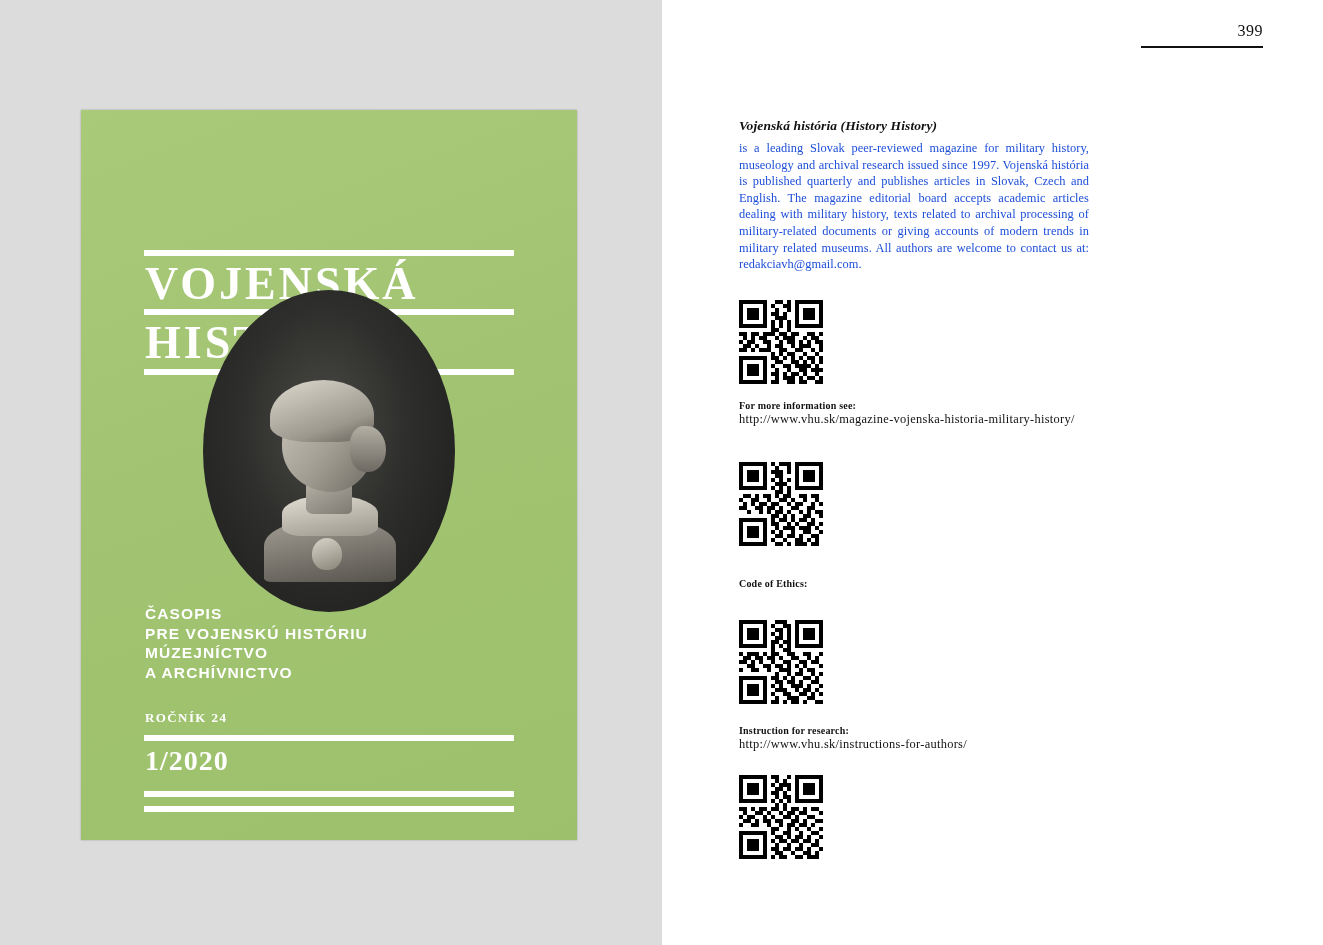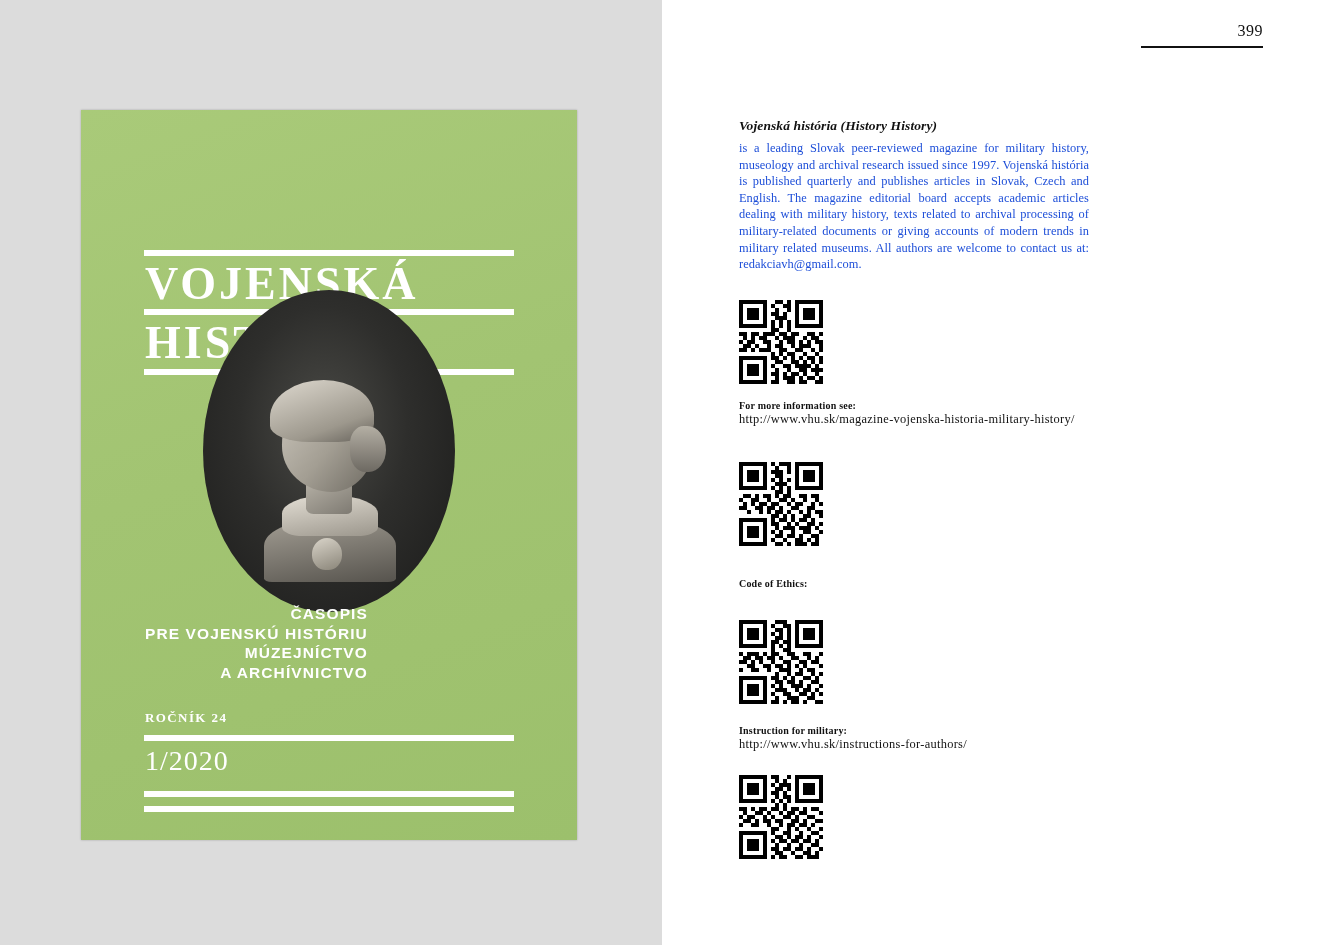--- a/index.html
+++ b/index.html
@@ -24,21 +24,20 @@
     background: #dcdcdc;
   }
   .cover {
     position: absolute;
     left: 81px; top: 110px;
     width: 496px; height: 730px;
     background: #a8c978;
     background: linear-gradient(160deg, #a9ca79 0%, #a2c472 45%, #9cc06c 100%);
     box-shadow: 0 0 2px rgba(0,0,0,0.25);
     overflow: hidden;
-    text-align: right;
   }
   .cover-rule {
     position: absolute;
     left: 63px;
     width: 370px;
     height: 6px;
     background: #ffffff;
   }
   .cover-rule.r1 { top: 140px; }
   .cover-rule.r2 { top: 199px; }
@@ -145,21 +144,21 @@
     font-weight: bold;
     letter-spacing: 1.4px;
   }
   .cover-rule.r4 { top: 625px; }
   .cover-issue {
     position: absolute;
     left: 64px; top: 635px;
     color: #ffffff;
     font-family: "Liberation Serif", serif;
     font-size: 28px;
-    font-weight: normal;
+    font-weight: bold;
     letter-spacing: 1px;
   }
   .cover-rule.r5 { top: 681px; }
   .cover-rule.r6 { top: 696px; }
 
   
   .right-page {
     position: absolute;
     left: 662px; top: 0;
     width: 661px; height: 774px;
@@ -710,21 +709,21 @@
             <rect x="8" y="20" width="2" height="1"></rect>
             <rect x="11" y="20" width="1" height="1"></rect>
             <rect x="13" y="20" width="2" height="1"></rect>
             <rect x="16" y="20" width="1" height="1"></rect>
             <rect x="19" y="20" width="2" height="1"></rect>
         </g>
       </svg>
     </div>
 
     <div class="blk blk3">
-      <div class="sec-title">Instruction for military:</div>
+      <div class="sec-title">Instruction for research:</div>
       <div class="sec-url">http://www.vhu.sk/instructions-for-authors/</div>
     </div>
 
     <div class="qr-wrap qr4">
       <svg class="qr" viewBox="0 0 21 21" shape-rendering="crispEdges">
         <rect width="21" height="21" fill="#fff"></rect>
         <g fill="#000">
           <rect x="0" y="0" width="7" height="1"></rect>
             <rect x="8" y="0" width="2" height="1"></rect>
             <rect x="12" y="0" width="1" height="1"></rect>

